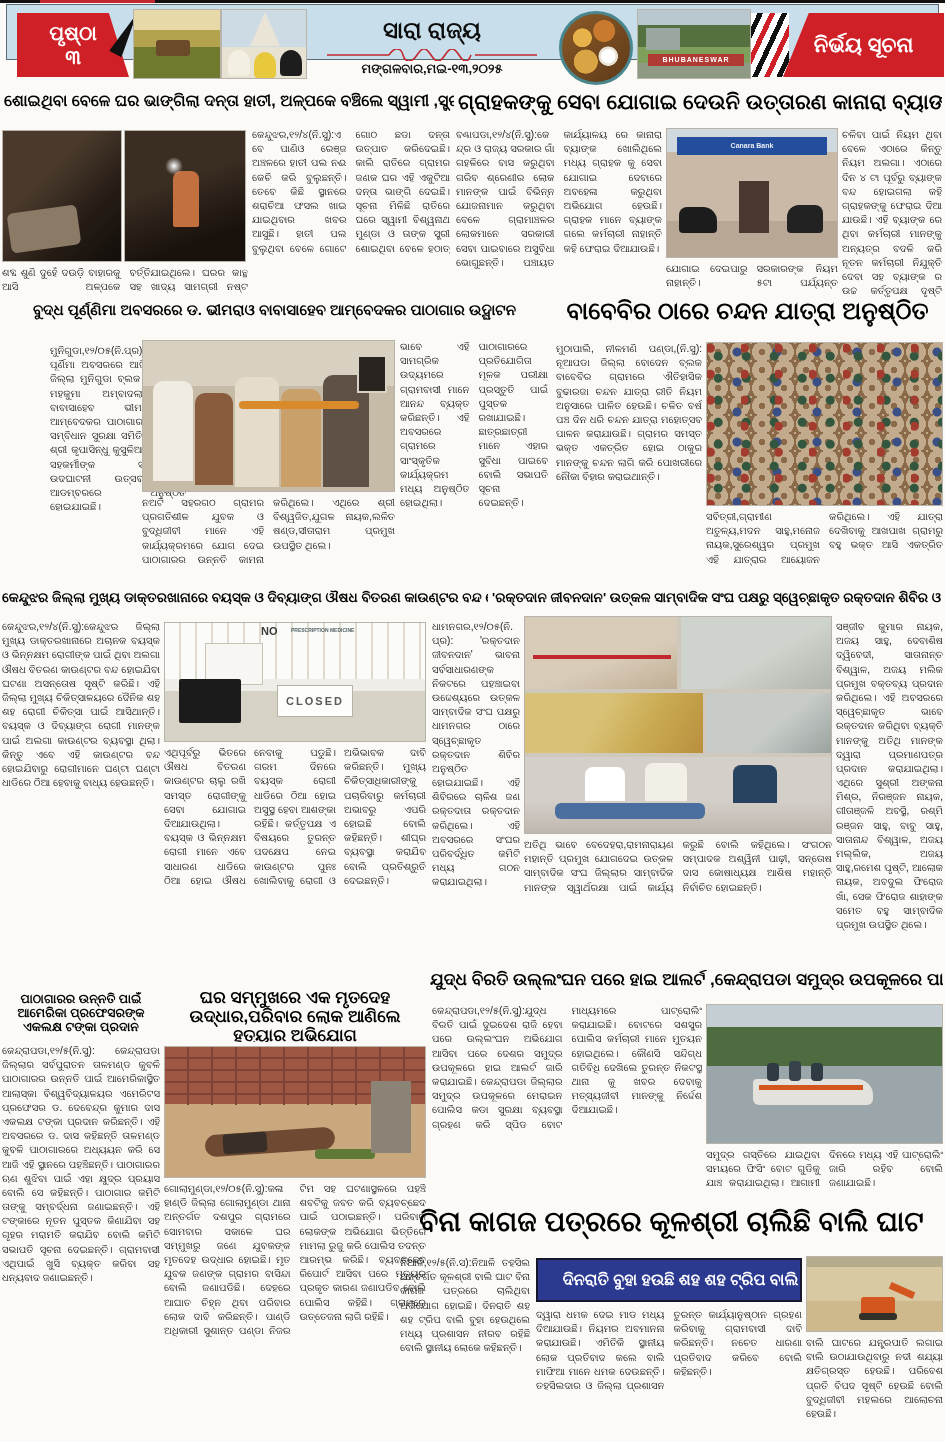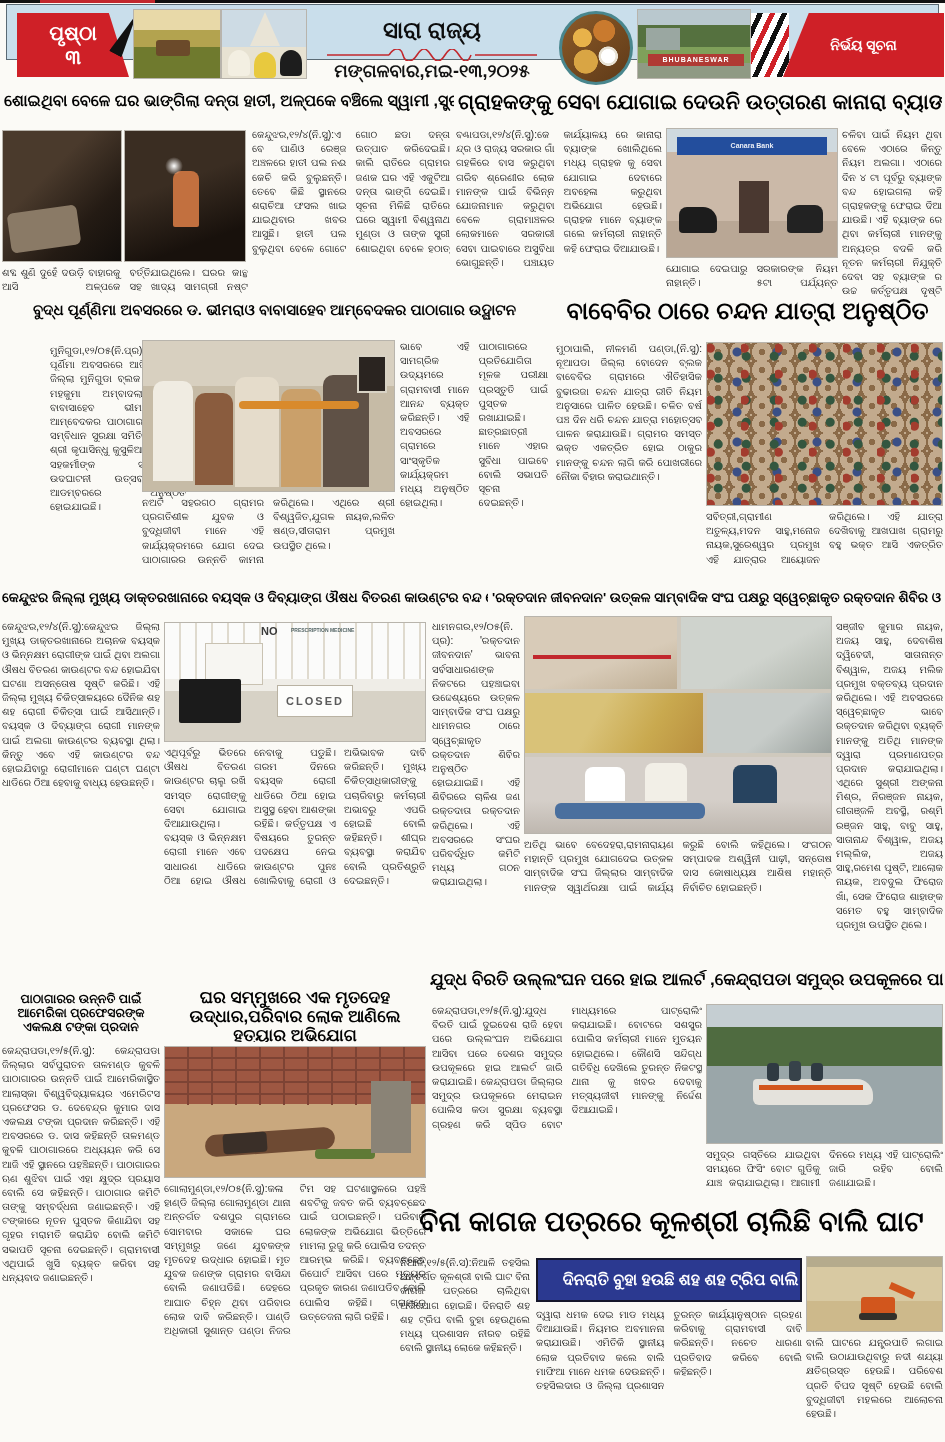--- a/index.html
+++ b/index.html
@@ -18,26 +18,26 @@
   #topline{left:0;top:0;width:945px;height:3px;background:#111;}
   #topline-red{left:40px;top:0;width:115px;height:3px;background:#c2272d;}
   #mast{left:6px;top:4px;width:933px;height:56px;background:#c9deeb;border:1px solid #5a6a74;box-sizing:border-box;}
   .mast-red{background:#cf2027;color:#fff;font-weight:bold;display:flex;flex-direction:column;
             align-items:center;justify-content:center;}
   #mast-red-left{left:10px;top:8px;width:112px;height:64px;clip-path:polygon(0 0,82% 0,100% 100%,0 100%);
                  font-size:20px;line-height:1.2;}
   #pen-nib{left:112px;top:6px;width:14px;height:46px;background:#111;transform:rotate(28deg);
            clip-path:polygon(50% 0,100% 100%,0 100%);}
   #mast-red-right{left:776px;top:8px;width:161px;height:64px;clip-path:polygon(16% 0,100% 0,100% 100%,0 100%);
-                  font-size:14px;}
+                  font-size:21px;}
   #mast-stripes{left:744px;top:8px;width:38px;height:64px;
      background:repeating-linear-gradient(115deg,#fff 0 6px,#111 6px 11px,#fff 11px 17px,#cf2027 17px 22px);}
   #mast-title{left:300px;top:12px;width:250px;text-align:center;font-size:23px;font-weight:bold;color:#0c0c0c;}
   #mast-div{left:318px;top:42px;width:214px;text-align:center;}
-  #mast-date{left:300px;top:56px;width:250px;text-align:center;font-size:18px;font-weight:bold;color:#111;}
+  #mast-date{left:300px;top:56px;width:250px;text-align:center;font-size:13px;font-weight:bold;color:#111;}
   #food-circle{left:552px;top:6px;width:74px;height:74px;border-radius:50%;border:3px solid #49868d;
      box-sizing:border-box;overflow:hidden;
      background:
        radial-gradient(circle at 68% 62%,#fff 0 11%,#e8e2d4 12% 15%,transparent 16%),
        radial-gradient(circle at 30% 35%,#e8b24a 0 14%,transparent 15%),
        radial-gradient(circle at 62% 25%,#c97a2e 0 16%,transparent 17%),
        radial-gradient(circle at 35% 70%,#d9a544 0 18%,transparent 19%),
        linear-gradient(140deg,#8c5a28,#5e3a18);}
   .blue-bar{background:#2b3990;border:2px solid #15162a;color:#fff;font-weight:bold;
             display:flex;align-items:center;justify-content:center;padding-left:23px;}

